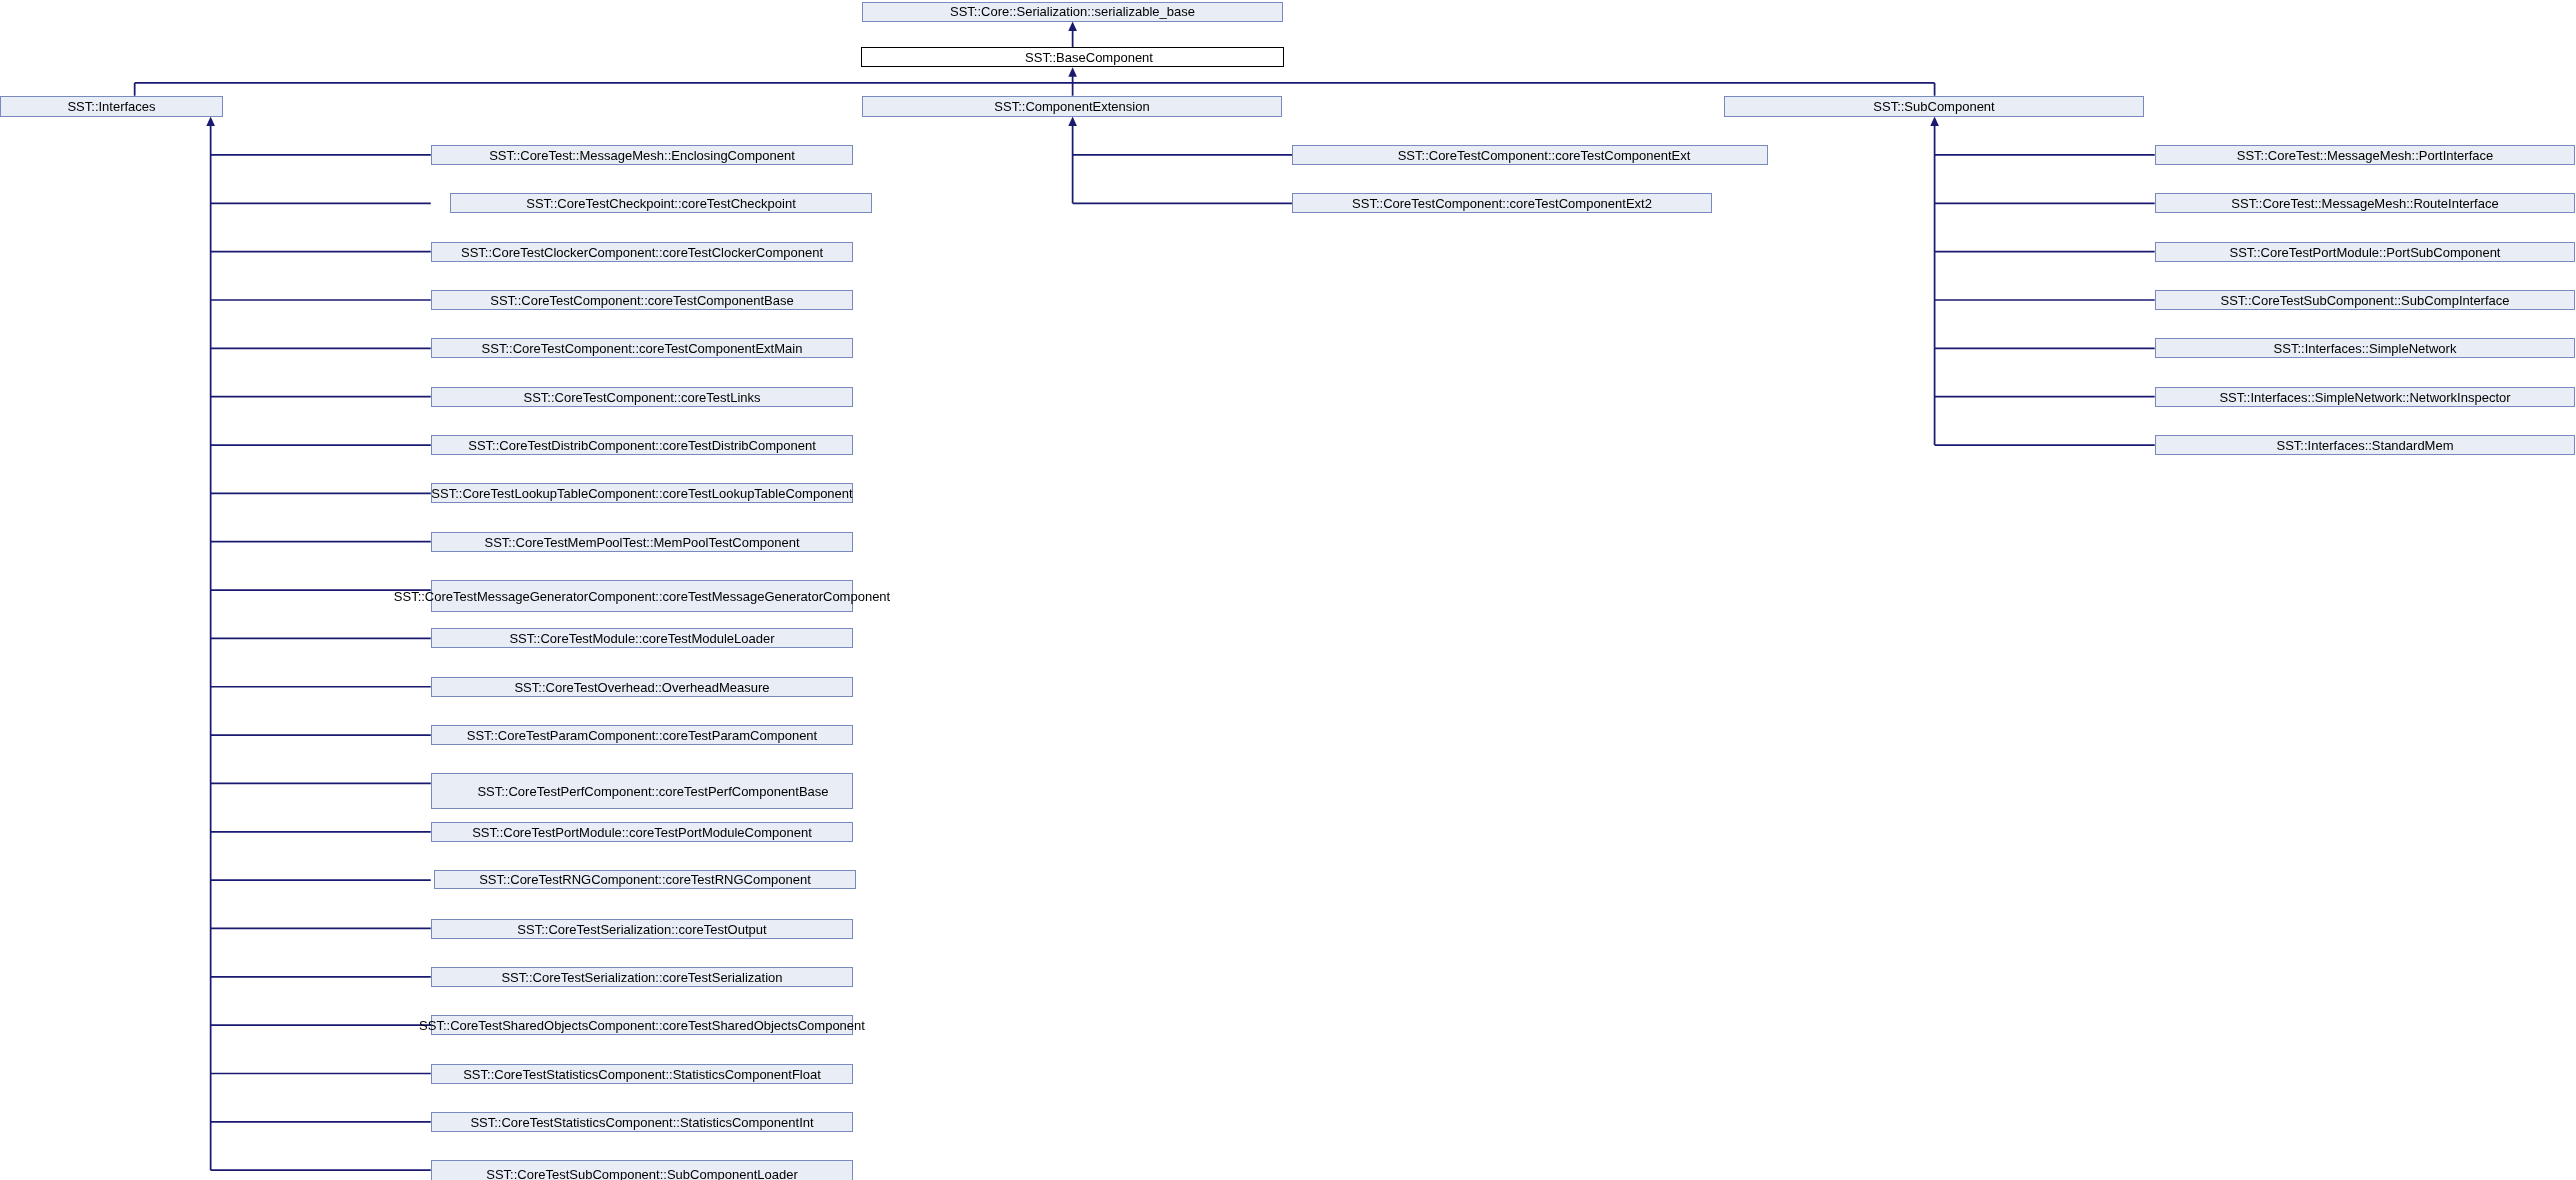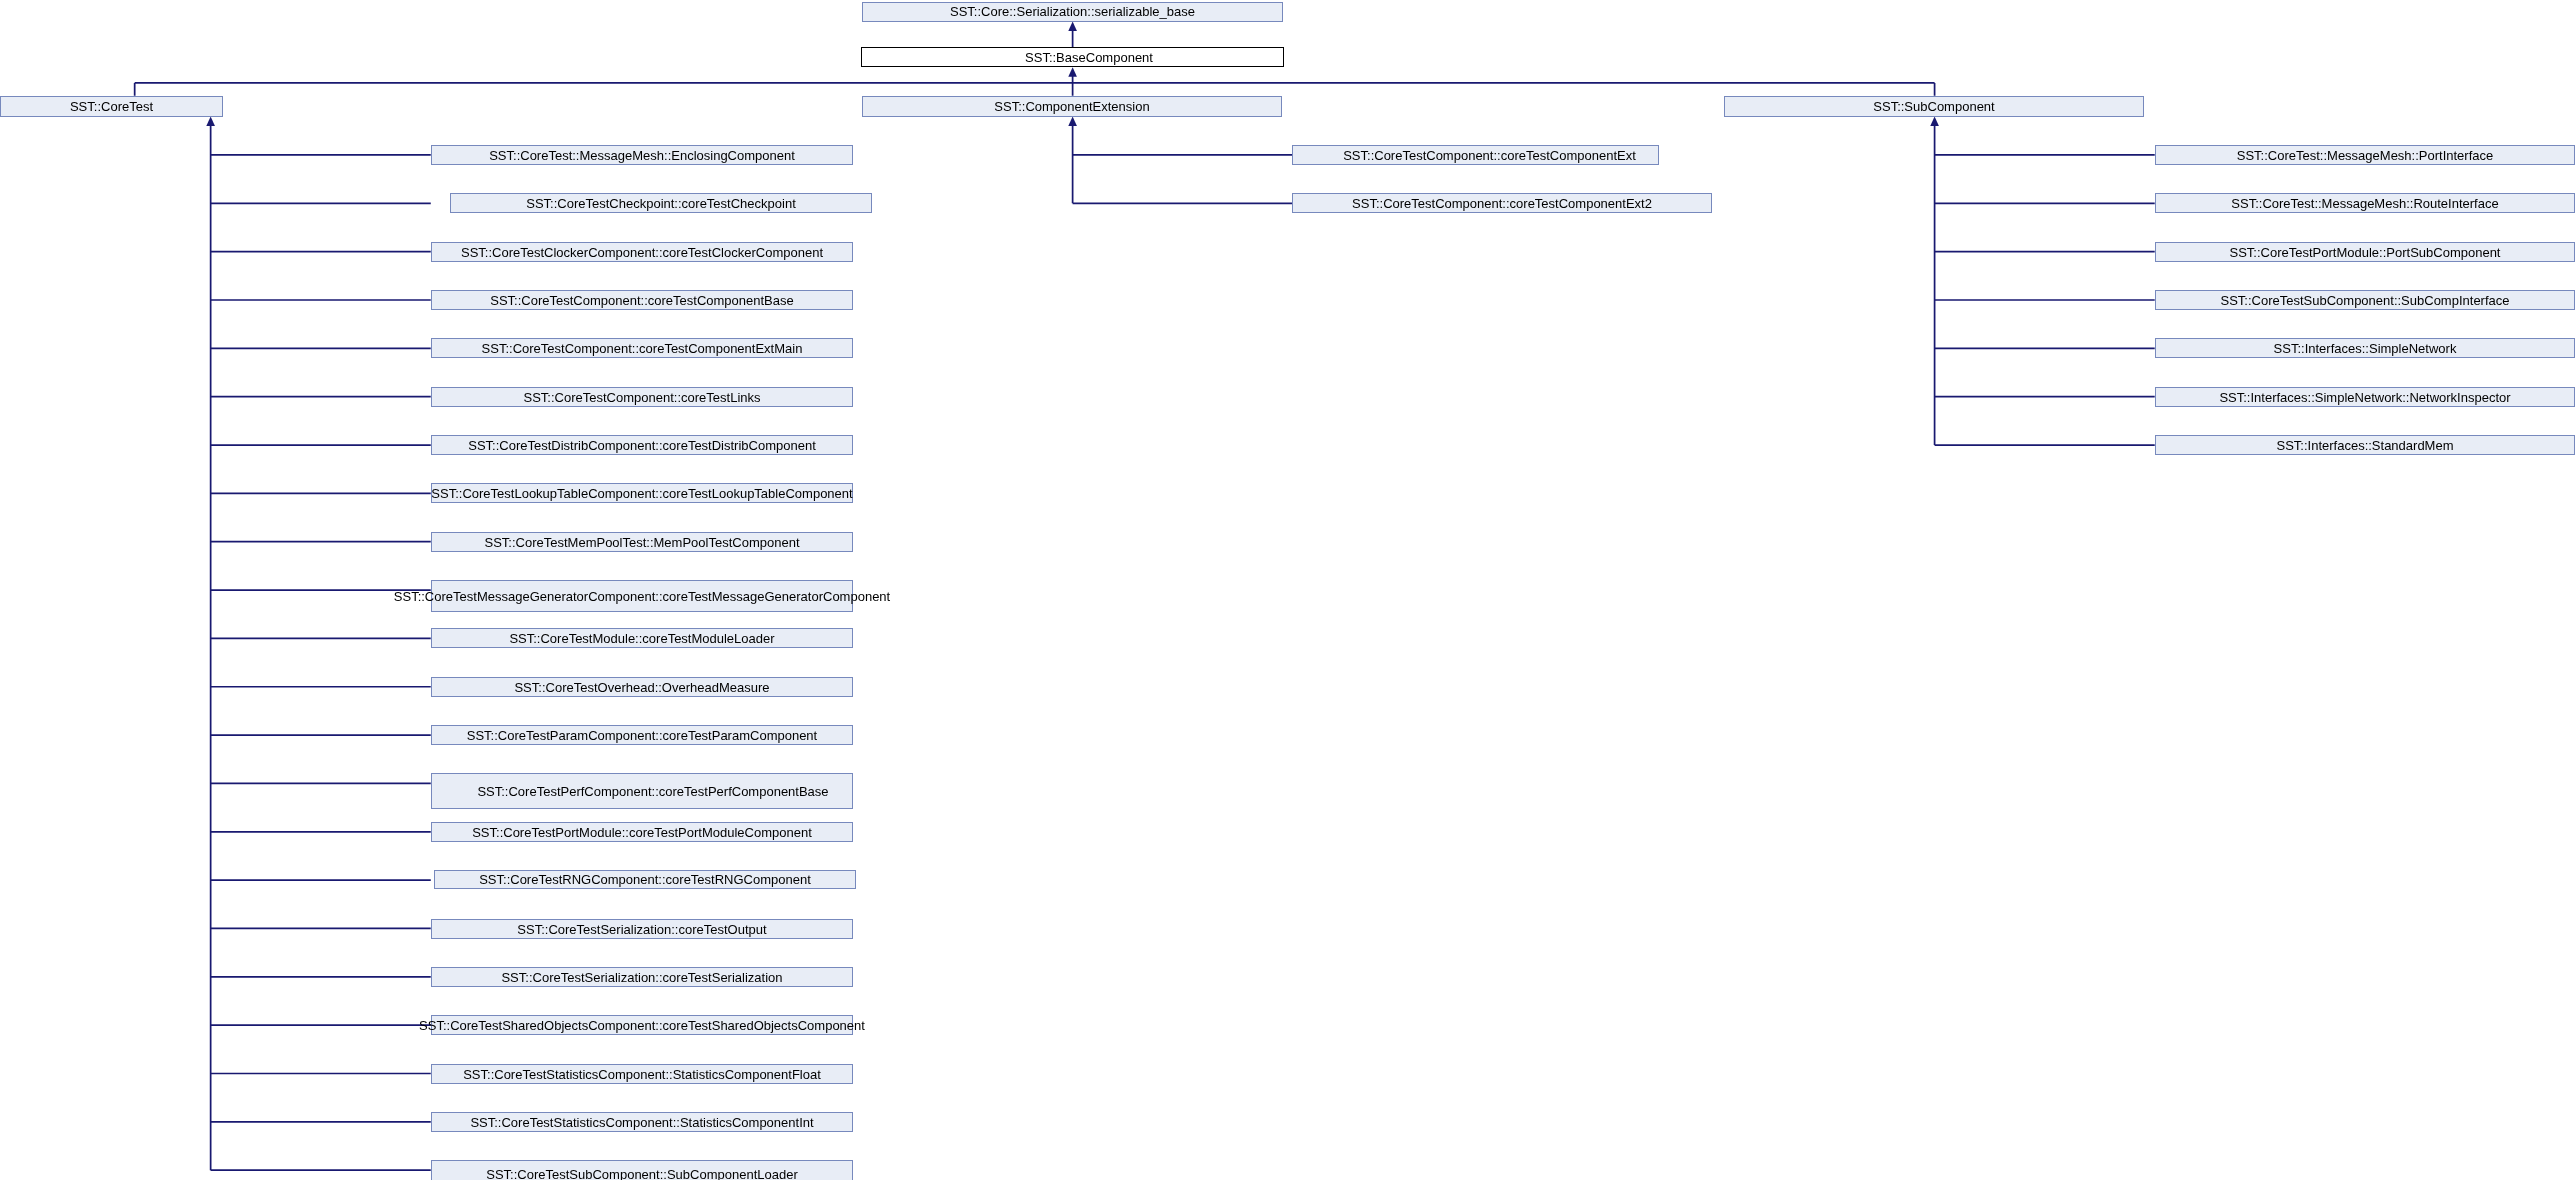--- a/index.html
+++ b/index.html
@@ -41,21 +41,21 @@
       <polygon points="1242.5,78 1237.5,89 1247.5,89" fill="#191970"></polygon>
       <polygon points="244,135 239,146 249,146" fill="#191970"></polygon>
       <polygon points="1242.5,135 1237.5,146 1247.5,146" fill="#191970"></polygon>
       <polygon points="2241,135 2236,146 2246,146" fill="#191970"></polygon>
     </svg>
 
   <div class="node" style="left:862px;top:1.7px;width:421px;height:20px">SST::Core::Serialization::serializable_base</div>
 
   <div class="node current" style="left:861px;top:47px;width:423px;height:20px">SST::BaseComponent</div>
 
-  <div class="node" style="left:0px;top:96px;width:223px;height:21px">SST::CoreTest</div>
+  <div class="node" style="left:0px;top:96px;width:223px;height:21px">SST::Interfaces</div>
 
   <div class="node" style="left:862px;top:96px;width:420px;height:21px">SST::ComponentExtension</div>
 
   <div class="node" style="left:1724px;top:96px;width:420px;height:21px">SST::SubComponent</div>
 
   <div id="children">
       <div class="node" style="left: 431px; top: 145px; width: 422px; height: 20px;">SST::CoreTest::MessageMesh::EnclosingComponent</div>
       <div class="node" style="left: 431px; top: 193px; width: 422px; height: 20px; margin-left: 19px;">SST::CoreTestCheckpoint::coreTestCheckpoint</div>
       <div class="node" style="left: 431px; top: 242px; width: 422px; height: 20px;">SST::CoreTestClockerComponent::coreTestClockerComponent</div>
       <div class="node" style="left: 431px; top: 290px; width: 422px; height: 20px;">SST::CoreTestComponent::coreTestComponentBase</div>
@@ -70,21 +70,21 @@
       <div class="node" style="left: 431px; top: 725px; width: 422px; height: 20px;">SST::CoreTestParamComponent::coreTestParamComponent</div>
       <div class="node" style="left: 431px; top: 773px; width: 422px; height: 36px; padding-left: 22px;">SST::CoreTestPerfComponent::coreTestPerfComponentBase</div>
       <div class="node" style="left: 431px; top: 822px; width: 422px; height: 20px;">SST::CoreTestPortModule::coreTestPortModuleComponent</div>
       <div class="node" style="left: 434px; top: 870px; width: 422px; height: 19px;">SST::CoreTestRNGComponent::coreTestRNGComponent</div>
       <div class="node" style="left: 431px; top: 919px; width: 422px; height: 20px;">SST::CoreTestSerialization::coreTestOutput</div>
       <div class="node" style="left: 431px; top: 967px; width: 422px; height: 20px;">SST::CoreTestSerialization::coreTestSerialization</div>
       <div class="node" style="left: 431px; top: 1015px; width: 422px; height: 20px;">SST::CoreTestSharedObjectsComponent::coreTestSharedObjectsComponent</div>
       <div class="node" style="left: 431px; top: 1064px; width: 422px; height: 20px;">SST::CoreTestStatisticsComponent::StatisticsComponentFloat</div>
       <div class="node" style="left: 431px; top: 1112px; width: 422px; height: 20px;">SST::CoreTestStatisticsComponent::StatisticsComponentInt</div>
       <div class="node" style="left: 431px; top: 1160px; width: 422px; height: 28px;">SST::CoreTestSubComponent::SubComponentLoader</div>
-      <div class="node" style="left: 1292px; top: 145px; width: 367px; height: 20px; padding-left: 28px;">SST::CoreTestComponent::coreTestComponentExt</div>
+      <div class="node" style="left: 1292px; top: 145px; width: 476px; height: 20px; padding-left: 28px;">SST::CoreTestComponent::coreTestComponentExt</div>
       <div class="node" style="left: 1292px; top: 193px; width: 420px; height: 20px;">SST::CoreTestComponent::coreTestComponentExt2</div>
       <div class="node" style="left: 2155px; top: 145px; width: 420px; height: 20px;">SST::CoreTest::MessageMesh::PortInterface</div>
       <div class="node" style="left: 2155px; top: 193px; width: 420px; height: 20px;">SST::CoreTest::MessageMesh::RouteInterface</div>
       <div class="node" style="left: 2155px; top: 242px; width: 420px; height: 20px;">SST::CoreTestPortModule::PortSubComponent</div>
       <div class="node" style="left: 2155px; top: 290px; width: 420px; height: 20px;">SST::CoreTestSubComponent::SubCompInterface</div>
       <div class="node" style="left: 2155px; top: 338px; width: 420px; height: 20px;">SST::Interfaces::SimpleNetwork</div>
       <div class="node" style="left: 2155px; top: 387px; width: 420px; height: 20px;">SST::Interfaces::SimpleNetwork::NetworkInspector</div>
       <div class="node" style="left: 2155px; top: 435px; width: 420px; height: 20px;">SST::Interfaces::StandardMem</div>
     </div>
 </div>

